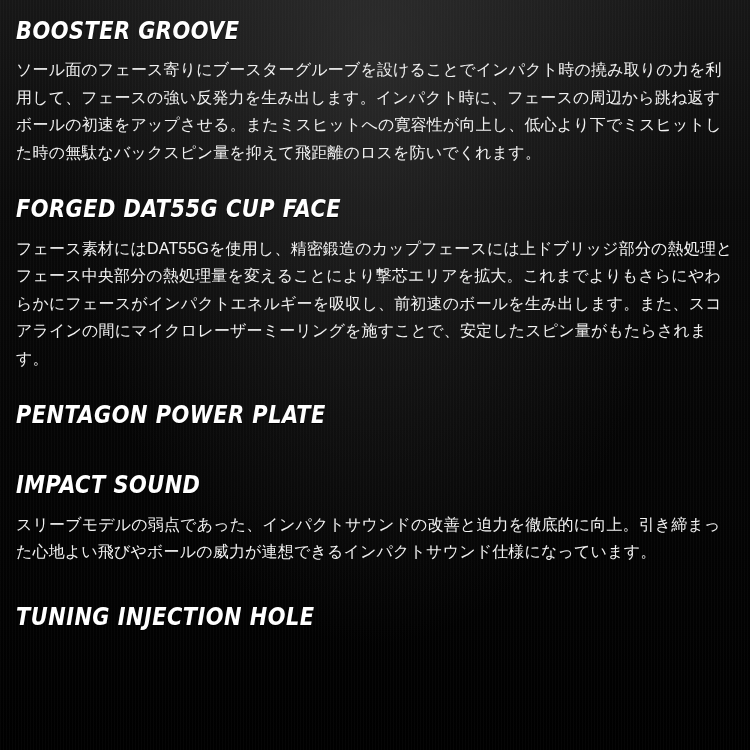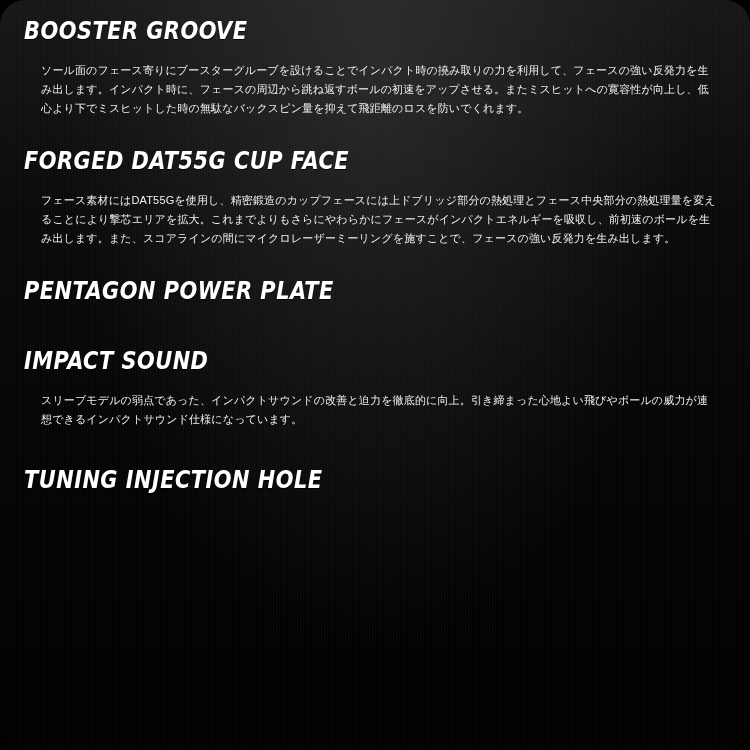--- a/index.html
+++ b/index.html
@@ -13,26 +13,25 @@
     font-family: "Liberation Sans", sans-serif;
     color: #ffffff;
     overflow: hidden;
   }
   
   #page {
     position: relative;
     width: 750px;
     height: 750px;
     box-sizing: border-box;
-    padding: 18px 16px 0 24px;
+    padding: 18px 16px 0 16px;
     background:
       radial-gradient(ellipse at 50% 8%, rgba(70,70,70,0.45) 0%, rgba(0,0,0,0) 60%),
       repeating-linear-gradient(90deg, rgba(255,255,255,0.022) 0px, rgba(255,255,255,0.022) 1px, rgba(0,0,0,0) 1px, rgba(0,0,0,0) 3px),
       linear-gradient(180deg, #171717 0%, #0a0a0a 28%, #050505 55%, #000000 100%);
-    border-radius: 25px;
   }
   .section {
     margin-bottom: 26px;
   }
   .section.last {
     margin-bottom: 0;
   }
   h2.heading {
     margin: 0 0 12px 0;
     font-family: "DejaVu Sans Condensed", "Liberation Sans Narrow", "Liberation Sans", sans-serif;
@@ -40,23 +39,23 @@
     line-height: 1.05;
     font-weight: bold;
     font-style: italic;
     letter-spacing: 0.5px;
     color: #ffffff;
     transform: scaleX(0.93);
     transform-origin: left center;
     text-shadow: 0 1px 0 rgba(0,0,0,0.9);
   }
   p.body-text {
-    margin: 17px;
+    margin: 0;
     font-family: "Liberation Sans", sans-serif;
-    font-size: 11px;
+    font-size: 16px;
     line-height: 1.72;
     color: #f2f2f2;
     letter-spacing: 0.15px;
     text-align: left;
   }
   .sp-booster  { margin-bottom: 30px; }
   .sp-vassist  { margin-bottom: 30px; }
   .sp-forged   { margin-bottom: 30px; }
   .sp-pentagon { margin-bottom: 44px; }
   .sp-impact   { margin-bottom: 38px; }
@@ -67,21 +66,21 @@
 <div id="page">
 
   <section class="section sp-booster">
     <h2 class="heading">BOOSTER GROOVE</h2>
     <p class="body-text">ソール面のフェース寄りにブースターグルーブを設けることでインパクト時の撓み取りの力を利用して、フェースの強い反発力を生み出します。インパクト時に、フェースの周辺から跳ね返すボールの初速をアップさせる。またミスヒットへの寛容性が向上し、低心より下でミスヒットした時の無駄なバックスピン量を抑えて飛距離のロスを防いでくれます。</p>
   </section>
 
 
   <section class="section sp-forged">
     <h2 class="heading">FORGED DAT55G CUP FACE</h2>
-    <p class="body-text">フェース素材にはDAT55Gを使用し、精密鍛造のカップフェースには上ドブリッジ部分の熱処理とフェース中央部分の熱処理量を変えることにより撃芯エリアを拡大。これまでよりもさらにやわらかにフェースがインパクトエネルギーを吸収し、前初速のボールを生み出します。また、スコアラインの間にマイクロレーザーミーリングを施すことで、フェースの強い反発力を生み出します。</p>
+    <p class="body-text">フェース素材にはDAT55Gを使用し、精密鍛造のカップフェースには上ドブリッジ部分の熱処理とフェース中央部分の熱処理量を変えることにより撃芯エリアを拡大。これまでよりもさらにやわらかにフェースがインパクトエネルギーを吸収し、前初速のボールを生み出します。また、スコアラインの間にマイクロレーザーミーリングを施すことで、安定したスピン量がもたらされます。</p>
   </section>
 
   <section class="section sp-pentagon">
     <h2 class="heading">PENTAGON POWER PLATE</h2>
   </section>
 
   <section class="section sp-impact">
     <h2 class="heading">IMPACT SOUND</h2>
     <p class="body-text">スリーブモデルの弱点であった、インパクトサウンドの改善と迫力を徹底的に向上。引き締まった心地よい飛びやボールの威力が連想できるインパクトサウンド仕様になっています。</p>
   </section>

